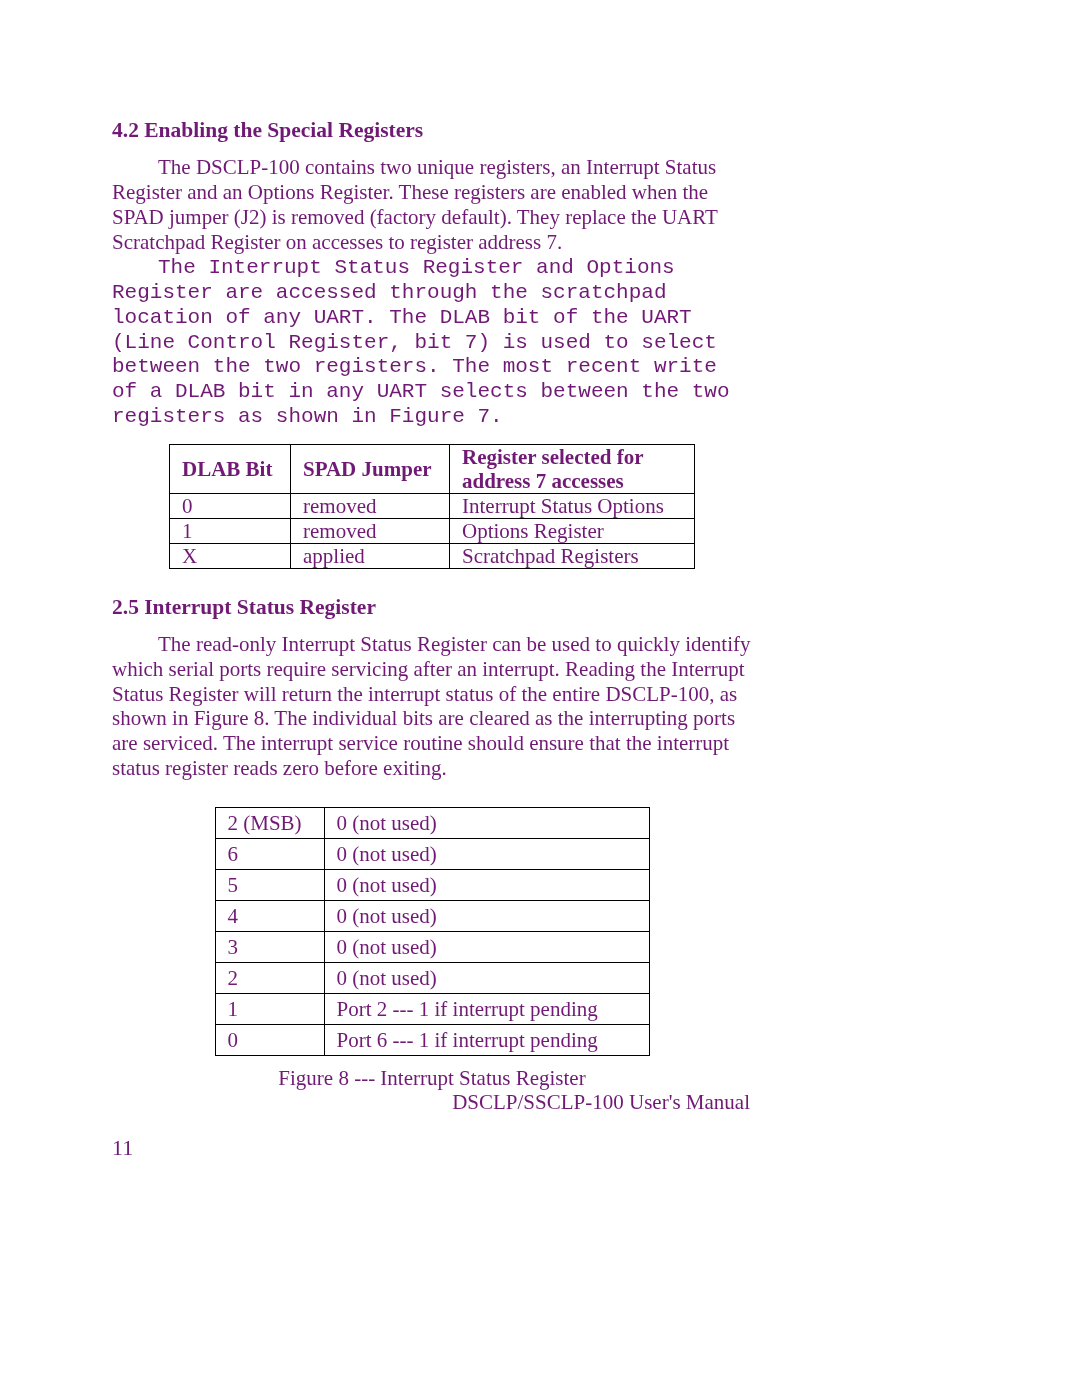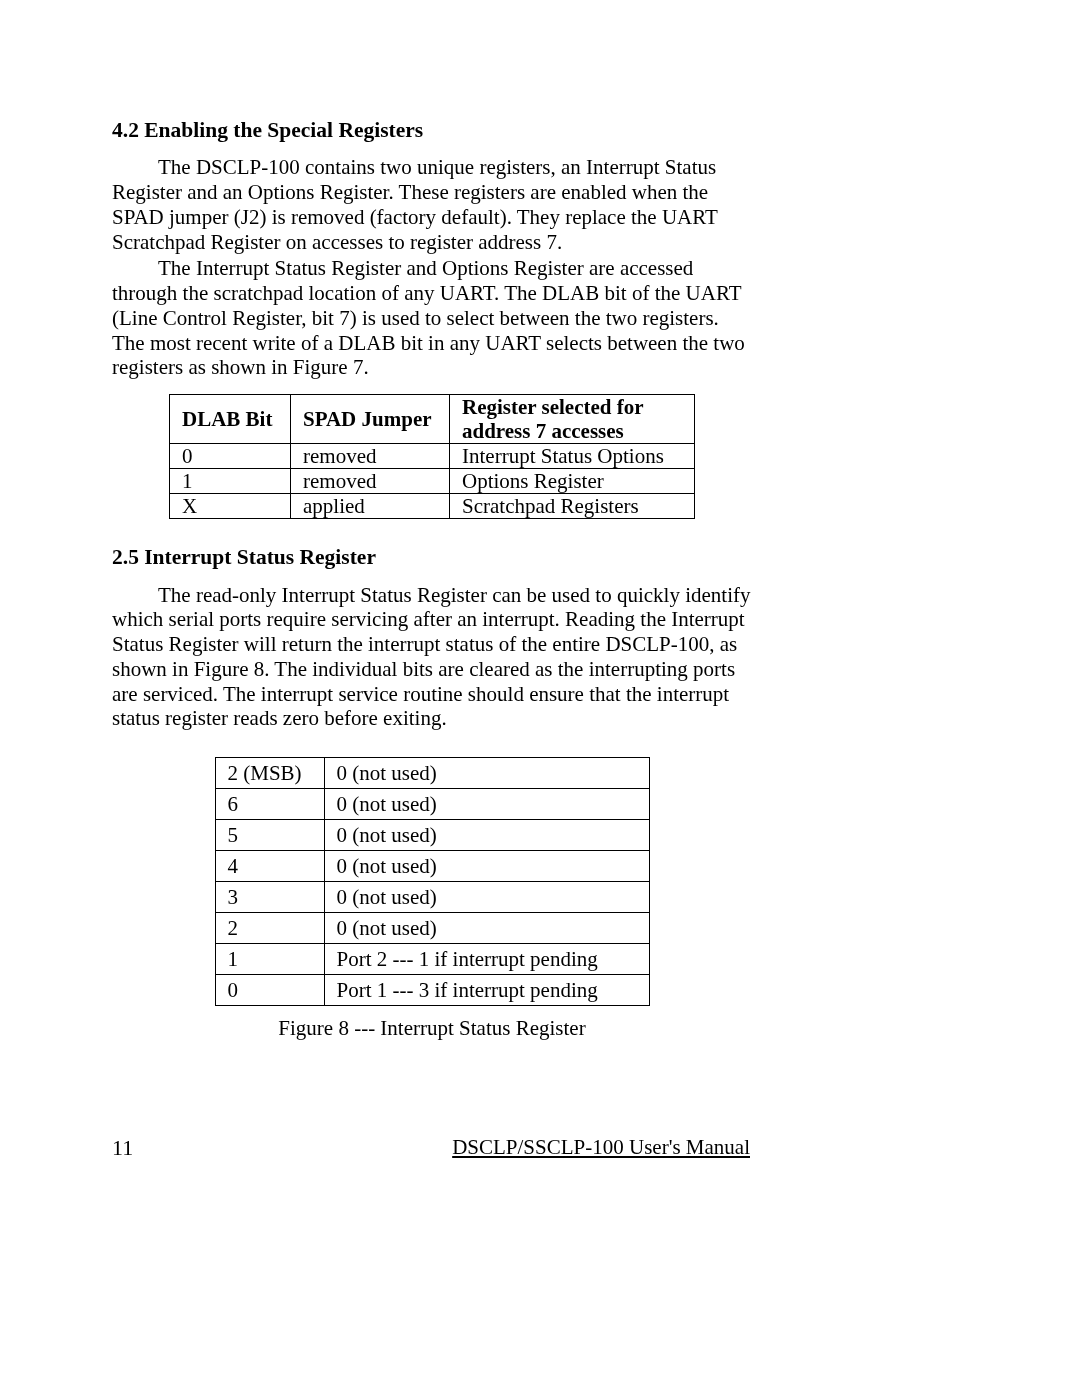--- a/index.html
+++ b/index.html
@@ -7,41 +7,42 @@
     padding: 0;
     background: #ffffff;
     width: 1080px;
     height: 1397px;
   }
   .page {
     position: relative;
     width: 1080px;
     height: 1397px;
     font-family: "Times New Roman", Times, serif;
-    color: #000000;
+    color: #701a75;
     font-size: 21px;
     line-height: 1.18;
   }
   .content {
     position: absolute;
     left: 112px;
     top: 118px;
     width: 640px;
   }
   .heading {
     font-weight: bold;
     font-size: 21.5px;
     margin-bottom: 12px;
   }
   .para {
     text-indent: 46px;
     margin-bottom: 0;
   }
   .para + .para {
     margin-top: 2px;
+    font-family: Liberation Mono, monospace;
   }
   .gap-med { height: 14px; }
   .gap-large { height: 26px; }
 
   table {
     border-collapse: collapse;
     margin: 0 auto;
   }
   td, th {
     border: 1px solid #000;
@@ -73,24 +74,23 @@
 
   .footer-left {
     position: absolute;
     left: 112px;
     top: 1135px;
     font-size: 22px;
   }
   .footer-right {
     position: absolute;
     right: 330px;
-    top: 1135px;
+    top: 1090px;
     font-size: 21px;
     text-align: center;
-    text-decoration: underline;
   }
 </style>
 </head>
 <body>
 
 <div class="page">
   <div class="content">
 
     <div class="heading">4.2   Enabling the Special Registers</div>
 
@@ -161,21 +161,21 @@
       <tr>
         <td class="c1">2</td>
         <td class="c2">0 (not used)</td>
       </tr>
       <tr>
         <td class="c1">1</td>
         <td class="c2">Port 2 --- 1 if interrupt pending</td>
       </tr>
       <tr>
         <td class="c1">0</td>
-        <td class="c2">Port 1 --- 3 if interrupt pending</td>
+        <td class="c2">Port 6 --- 1 if interrupt pending</td>
       </tr>
     </tbody>
       </table>
 
     <div class="caption">Figure 8 --- Interrupt Status Register</div>
 
   </div>
 
   <div class="footer-left">11</div>
   <div class="footer-right">DSCLP/SSCLP-100 User's Manual</div>

